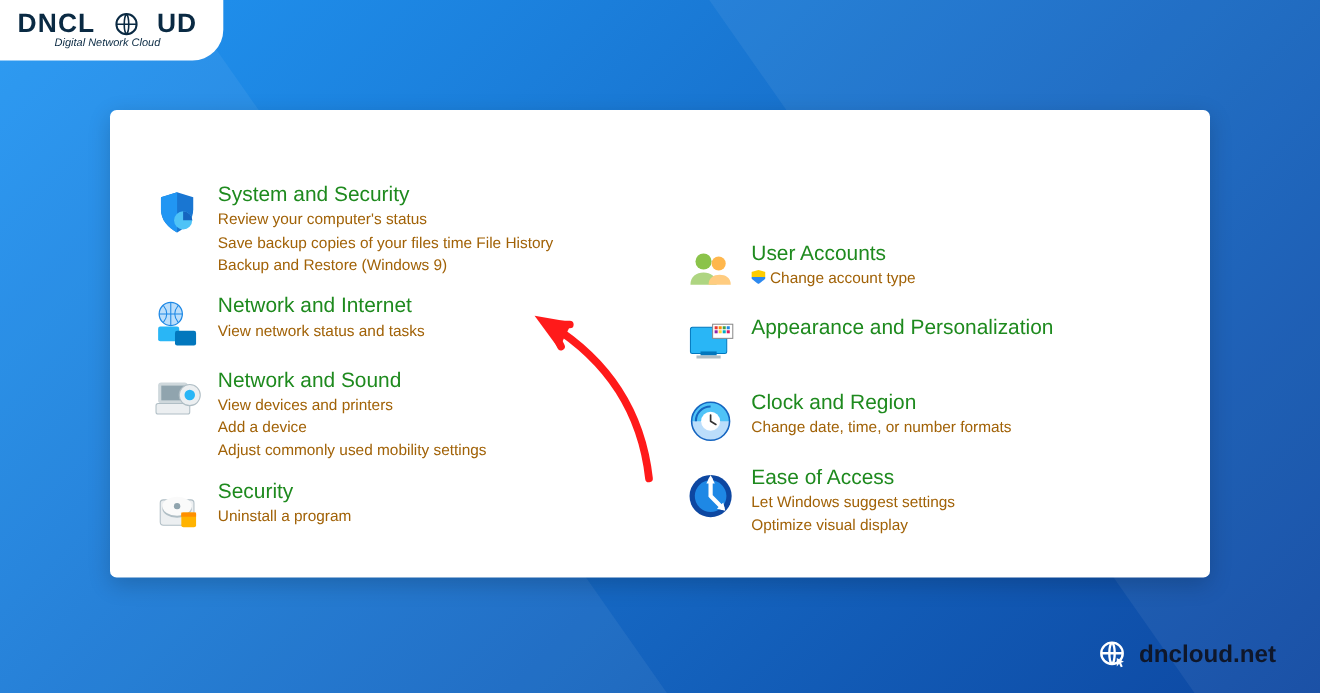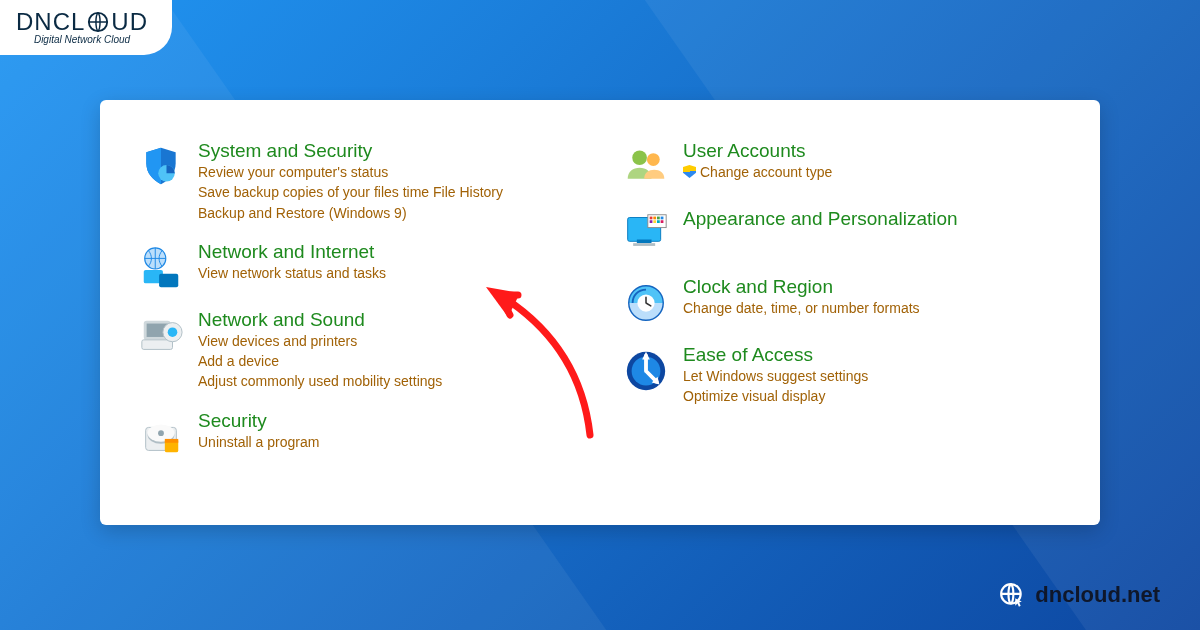--- a/index.html
+++ b/index.html
@@ -31,27 +31,27 @@
 .logo-badge {
   position: absolute;
   top: 0;
   left: 0;
   background: #fff;
   border-radius: 0 0 28px 0;
   padding: 8px 24px 10px 16px;
   z-index: 3;
 }
 .logo-text {
-  font-weight: 400;
+  font-weight: 700;
   font-size: 24px;
   letter-spacing: 1px;
   color: #0a2a43;
   display: flex;
   align-items: center;
-  gap: 2px;
+  gap: 17px;
 }
 .logo-text svg { vertical-align: middle; }
 .logo-sub {
   font-style: italic;
   font-size: 10px;
   color: #0a2a43;
   text-align: center;
   margin-top: -2px;
 }
 
@@ -61,20 +61,21 @@
   left: 100px;
   right: 100px;
   bottom: 105px;
   background: #fff;
   border-radius: 6px;
   padding: 40px 20px 20px 38px;
   display: flex;
   gap: 28px;
   z-index: 2;
   box-shadow: 0 6px 20px rgba(0,0,0,0.18);
+  align-items: flex-end;
 }
 .col { flex: 1; }
 .category {
   display: flex;
   gap: 14px;
   margin-bottom: 18px;
 }
 .cat-icon {
   width: 46px;
   height: 46px;

